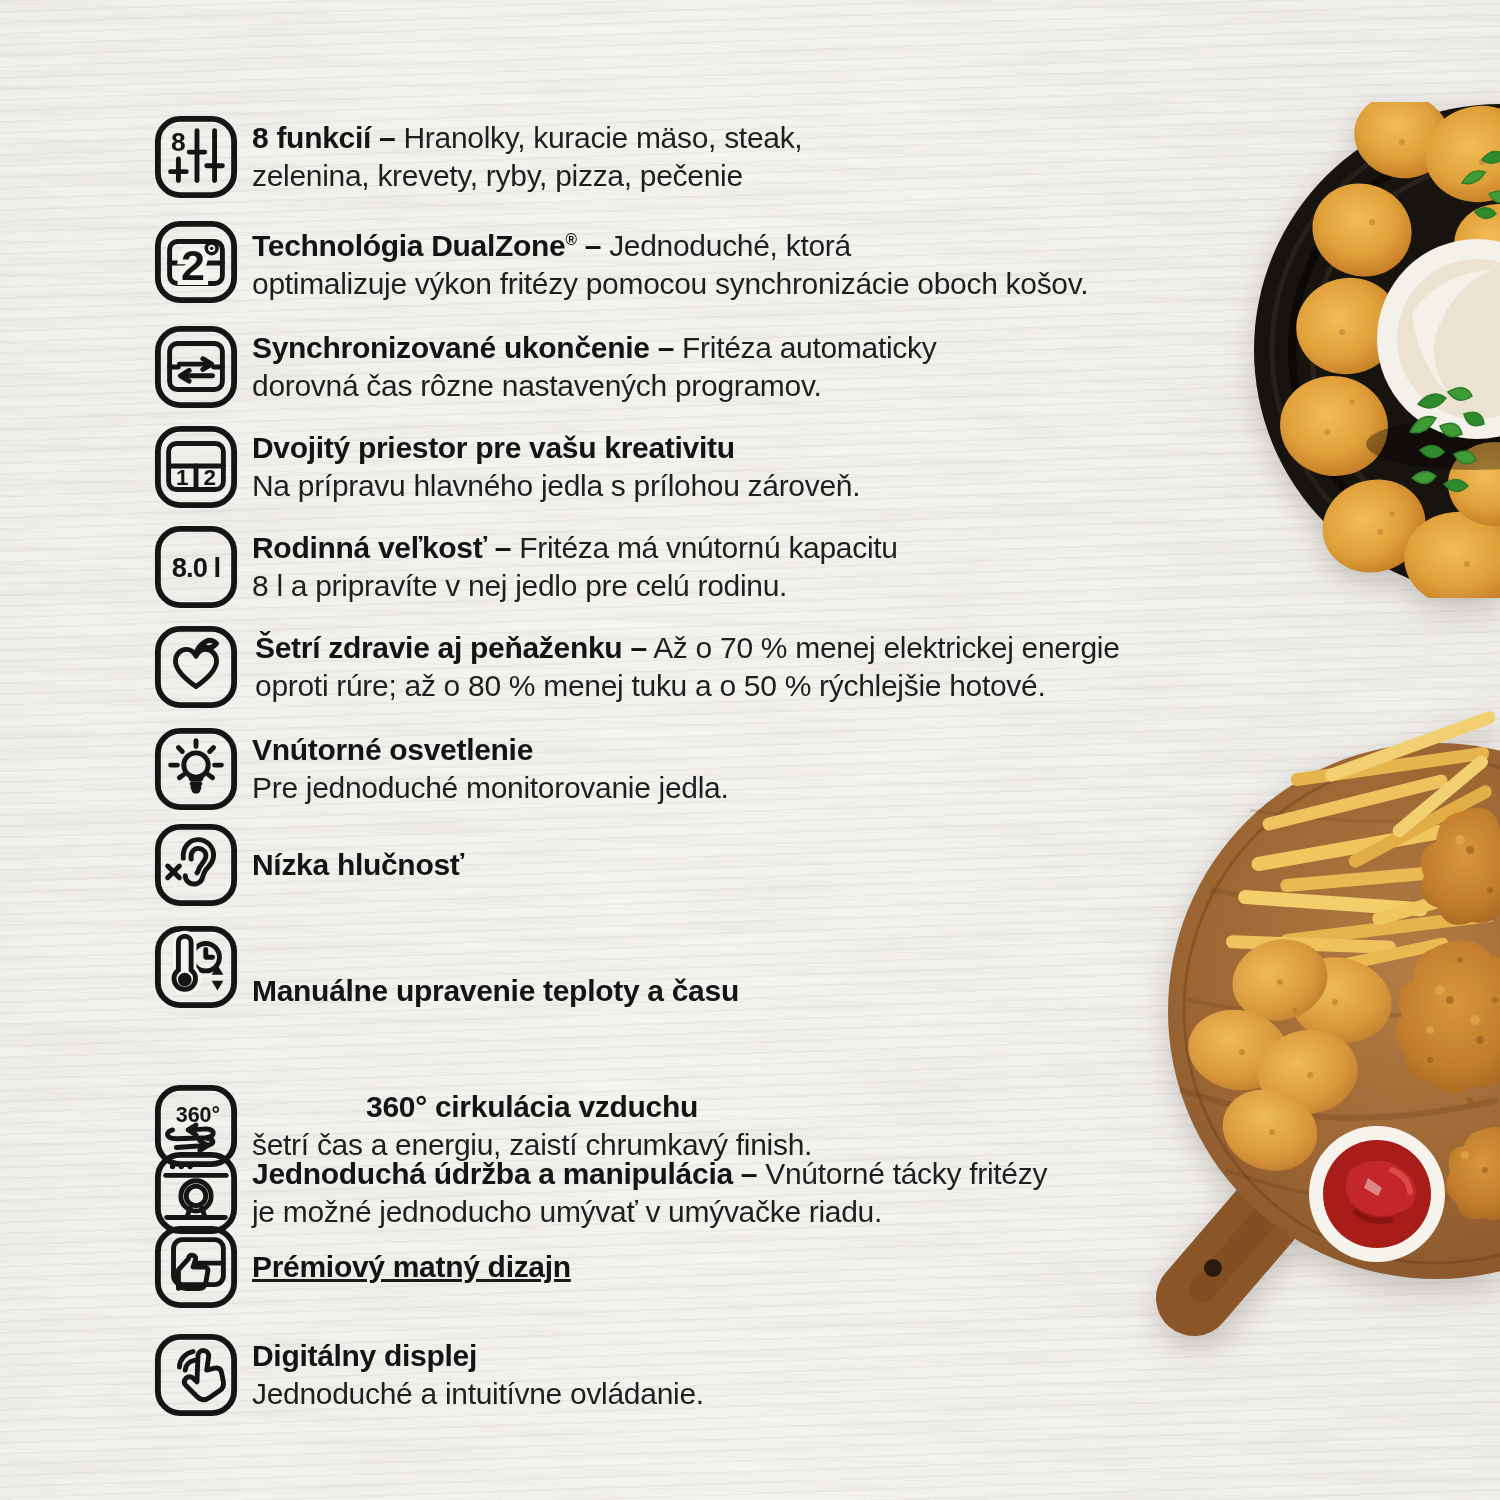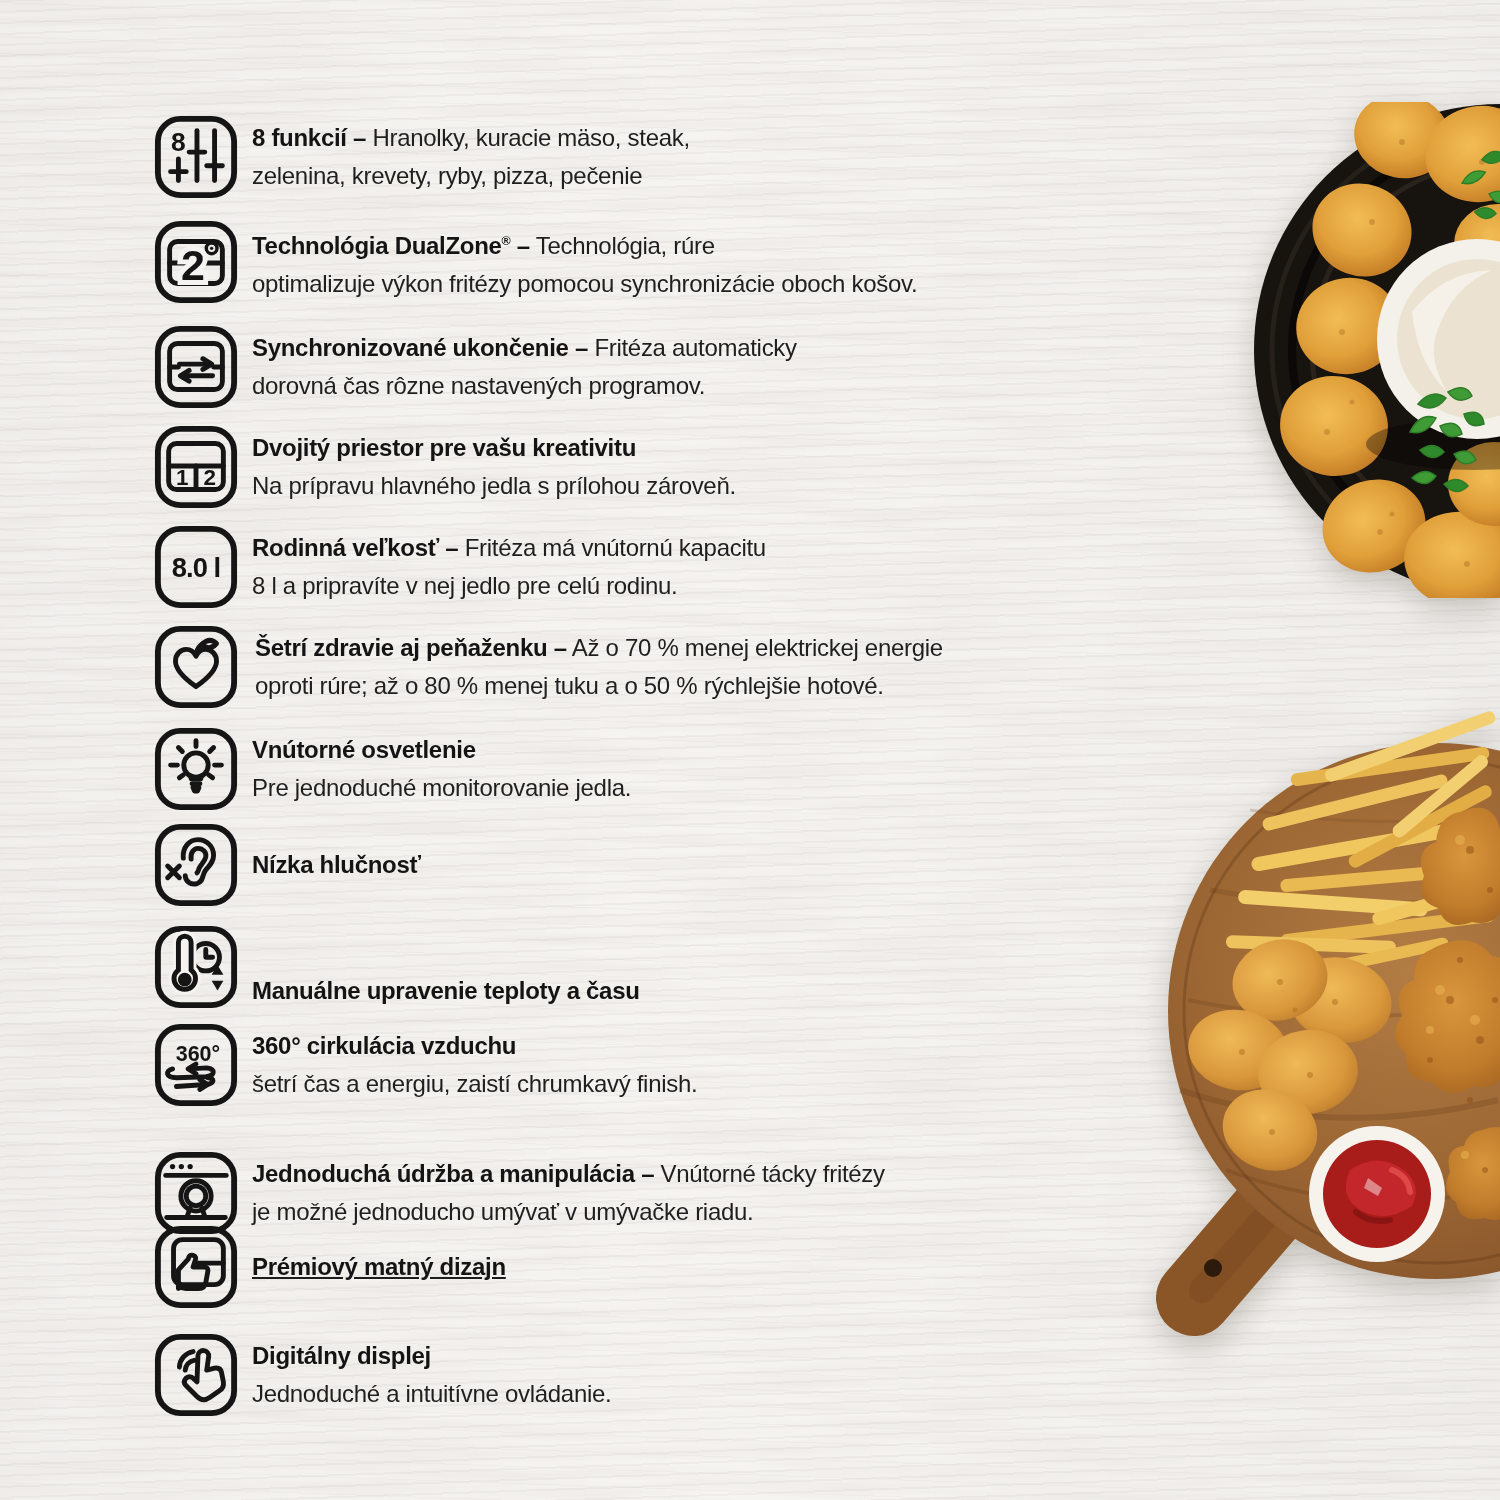--- a/index.html
+++ b/index.html
@@ -11,21 +11,21 @@
       repeating-linear-gradient(2deg, rgba(140,135,128,0.05) 0 1px, rgba(0,0,0,0) 1px 17px),
       linear-gradient(90deg, rgba(0,0,0,0.015), rgba(0,0,0,0) 45%, rgba(0,0,0,0.02));
     font-family:"Liberation Sans","DejaVu Sans",sans-serif;
     color:#1c1c1c;
   }
   .grain{position:absolute;inset:0;z-index:0;pointer-events:none;opacity:.5;}
   #features{position:absolute;left:153px;top:0;width:1230px;z-index:3;}
   .feature{position:absolute;left:0;display:flex;align-items:center;gap:13px;height:86px;}
   .icon-box{flex:0 0 86px;width:86px;height:86px;display:block;}
   .icon-box svg{display:block;width:86px;height:86px;}
-  .feature-text{white-space:nowrap;font-size:24px;line-height:38px;letter-spacing:-0.3px;color:#1f1f1f;}
+  .feature-text{white-space:nowrap;font-size:30px;line-height:38px;letter-spacing:-0.3px;color:#1f1f1f;}
   .t,.dash{font-weight:700;color:#141414;}
   .sup{font-weight:700;font-size:0.52em;vertical-align:super;color:#141414;}
   .sup:empty{display:none;}
   .line2:empty{display:none;}
   .photo{position:absolute;z-index:2;filter:drop-shadow(2px 10px 16px rgba(60,50,40,0.25));}
   .photo svg{display:block;}
 </style>
 </head>
 <body>
 
@@ -226,21 +226,21 @@
             <g fill="none" stroke="#151515" stroke-width="5" stroke-linecap="round" stroke-linejoin="round">
               <rect x="17" y="23" width="54" height="43" rx="8"></rect>
               <line x1="17" y1="45" x2="71" y2="45"></line>
             </g>
    <circle cx="60" cy="30" r="5.5" fill="none" stroke="#151515" stroke-width="3.5"></circle>
    <circle cx="60" cy="30" r="1.7" fill="#151515"></circle>
             <text x="41" y="62" font-size="44" font-weight="bold" fill="#151515" text-anchor="middle" font-family="Liberation Sans, DejaVu Sans, sans-serif" stroke="#f6f4f1" stroke-width="10" paint-order="stroke">2</text>
           </svg>
         </span>
         <div class="feature-text">
-          <div class="line1"><span class="t">Technológia DualZone</span><sup class="sup">®</sup><span class="dash"> –</span><span class="r"> Technológia, rúre</span></div>
+          <div class="line1"><span class="t">Technológia DualZone</span><sup class="sup">®</sup><span class="dash"> –</span><span class="r"> Jednoduché, ktorá</span></div>
           <div class="line2">optimalizuje výkon fritézy pomocou synchronizácie oboch košov.</div>
         </div>
       </div>
       <div class="feature" style="top: 324px;">
         <span class="icon-box">
           <svg viewBox="0 0 88 88">
             <rect x="5" y="5" width="78" height="78" rx="23" fill="none" stroke="#151515" stroke-width="6"></rect>
             <g fill="none" stroke="#151515" stroke-width="5" stroke-linecap="round" stroke-linejoin="round">
               <rect x="17" y="20" width="54" height="47" rx="8"></rect>
    <line x1="17" y1="44" x2="26" y2="44"></line>
@@ -355,21 +355,21 @@
    <path d="M26,19 a6.5,6.5 0 0 1 13,0 v28 a11,11 0 1 1 -13,0 z" fill="none" stroke="#151515" stroke-width="5"></path>
    <circle cx="32.5" cy="57" r="7" fill="#151515"></circle>
    <path d="M66,42 l6,10 h-12 z" fill="#151515"></path>
             <path d="M66,68 l6,-10 h-12 z" fill="#151515"></path>
           </svg>
         </span>
         <div class="feature-text">
           <div class="line1"><span class="t">Manuálne upravenie teploty a času</span><span class="dash"></span><span class="r"></span></div>
         </div>
       </div>
-      <div class="feature" style="top: 1022px;">
+      <div class="feature" style="top: 1083px; text-align: center;">
         <span class="icon-box">
           <svg viewBox="0 0 88 88">
             <rect x="5" y="5" width="78" height="78" rx="23" fill="none" stroke="#151515" stroke-width="6"></rect>
             <text x="46" y="40" font-size="22" font-weight="bold" fill="#151515" text-anchor="middle" font-family="Liberation Sans, DejaVu Sans, sans-serif">360°</text>
             <g fill="none" stroke="#151515" stroke-width="5" stroke-linecap="round" stroke-linejoin="round">
               <path d="M20,48 C12,50 13,57 24,57 L54,56 C64,55 64,48 55,47 L38,48"></path>
    <path d="M44,43 L36,48 L44,53"></path>
    <path d="M24,66 L54,64 C64,63 63,57 56,57"></path>
               <path d="M48,59 L56,64 L48,69"></path>
             </g>

